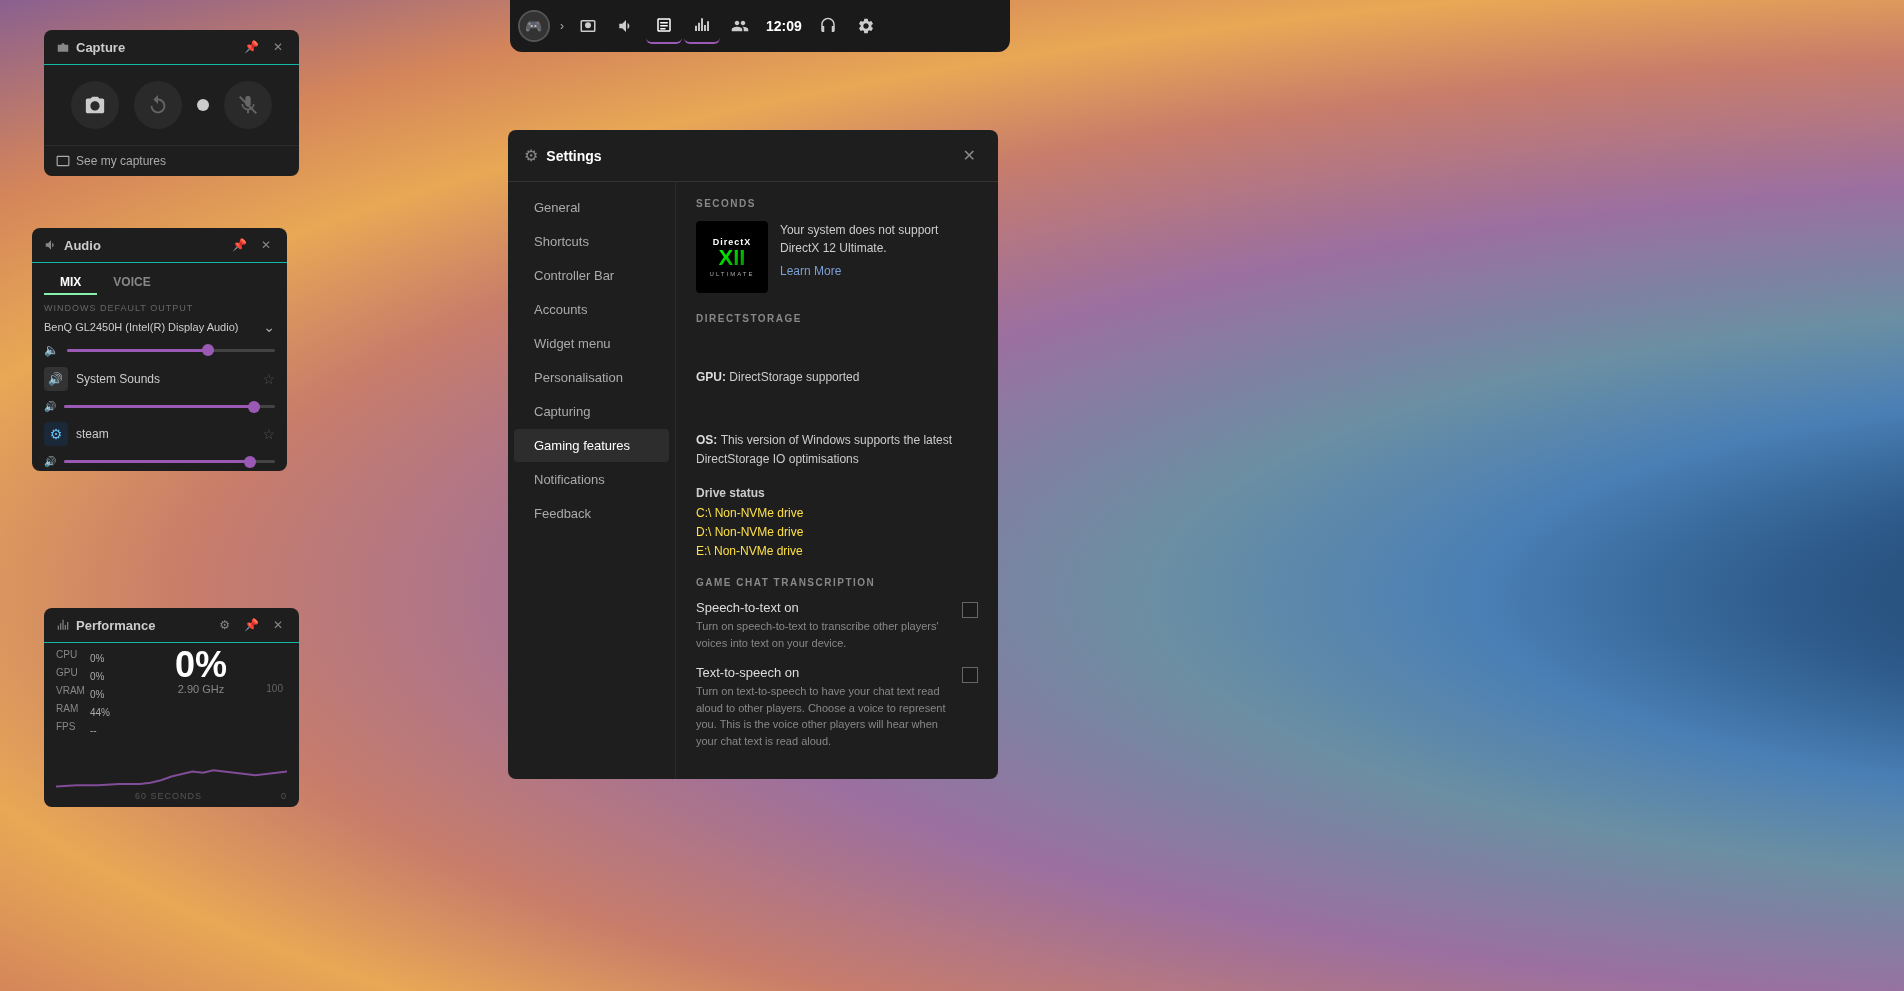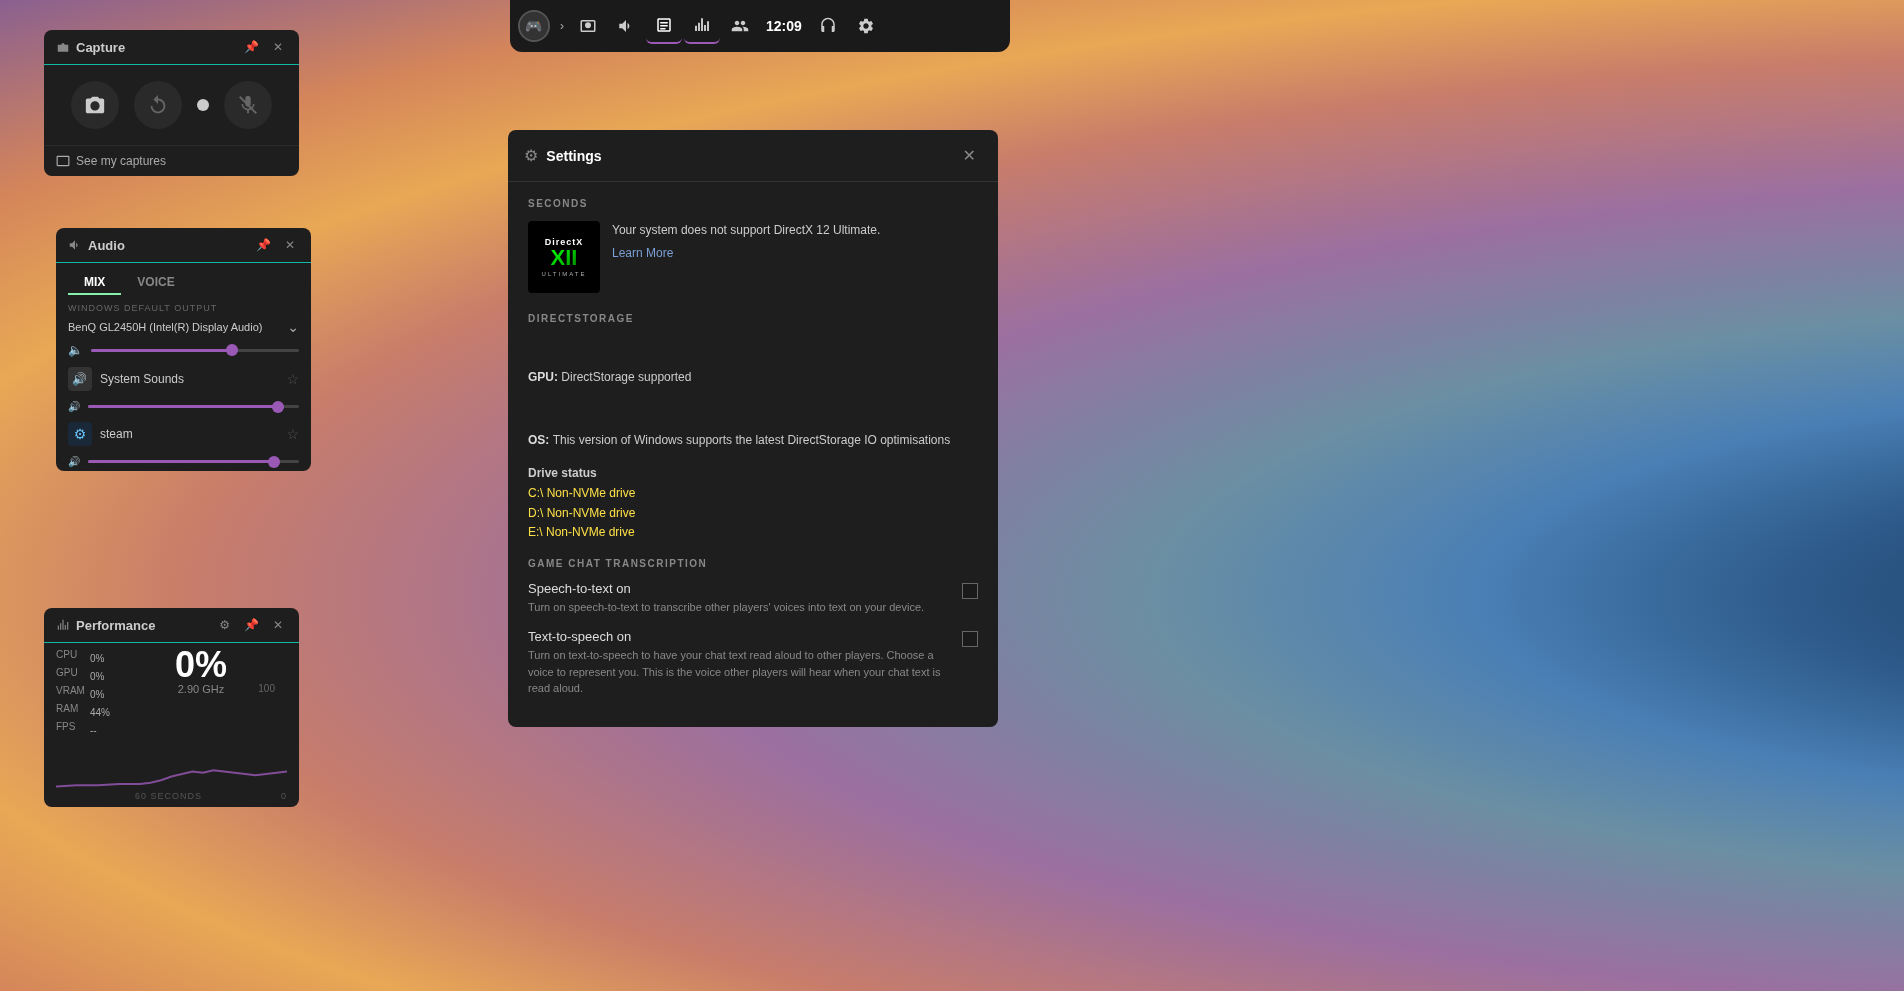--- a/index.html
+++ b/index.html
@@ -145,21 +145,21 @@
       gap: 6px;
       border-top: 1px solid #2a2a2a;
       cursor: pointer;
       color: #aaa;
       font-size: 12px;
     }
 
     
     .audio-panel {
       top: 228px;
-      left: 56px;
+      left: 32px;
       width: 255px;
     }
     .audio-tabs {
       display: flex;
       gap: 0;
       padding: 8px 12px 0;
     }
     .audio-tab {
       padding: 4px 16px;
       font-size: 12px;
@@ -274,21 +274,21 @@
     .perf-ghz {
       font-size: 11px;
       color: #888;
       text-align: center;
       margin-left: 20px;
     }
     .perf-max {
       font-size: 10px;
       color: #666;
       position: absolute;
-      right: 12px;
+      right: 4px;
       top: 36px;
     }
     .perf-stats-area {
       position: relative;
       display: flex;
       padding: 4px 12px 0;
     }
     .perf-chart {
       flex: 1;
       height: 50px;
@@ -672,20 +672,32 @@
   </div>
 </div>
 
 <div class="settings-modal">
   <div class="settings-header">
     <span class="settings-header-icon">⚙</span>
     <span class="settings-title">Settings</span>
     <button class="settings-close">✕</button>
   </div>
   <div class="settings-body">
+    <div class="settings-sidebar">
+      <div class="settings-nav-item">General</div>
+      <div class="settings-nav-item">Shortcuts</div>
+      <div class="settings-nav-item">Controller Bar</div>
+      <div class="settings-nav-item">Accounts</div>
+      <div class="settings-nav-item">Widget menu</div>
+      <div class="settings-nav-item">Personalisation</div>
+      <div class="settings-nav-item">Capturing</div>
+      <div class="settings-nav-item active">Gaming features</div>
+      <div class="settings-nav-item">Notifications</div>
+      <div class="settings-nav-item">Feedback</div>
+    </div>
     <div class="settings-content">
       <div class="settings-section-title">SECONDS</div>
       <div class="directx-card">
         <div class="directx-logo">
           <div class="directx-logo-dx">DirectX</div>
           <div class="directx-logo-xii">XII</div>
           <div class="directx-logo-ultimate">ULTIMATE</div>
         </div>
         <div class="directx-info">
           <div class="directx-text">Your system does not support DirectX 12 Ultimate.</div>

